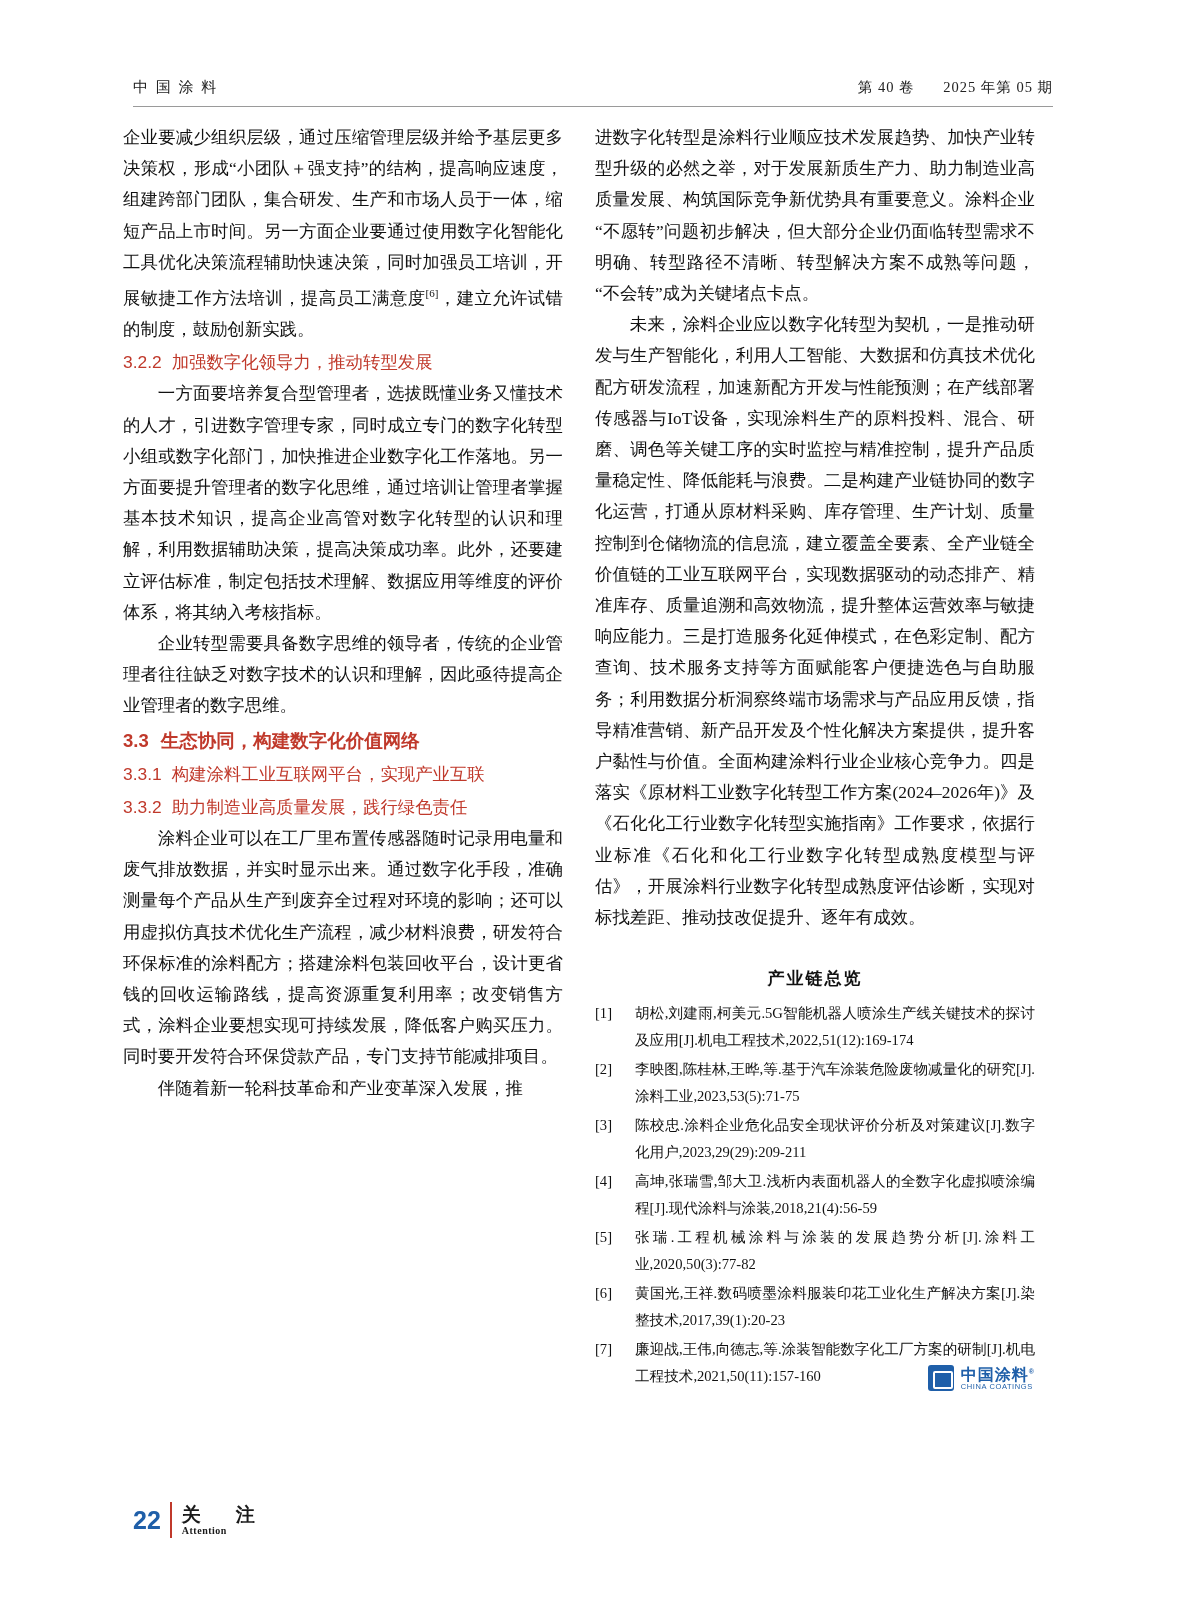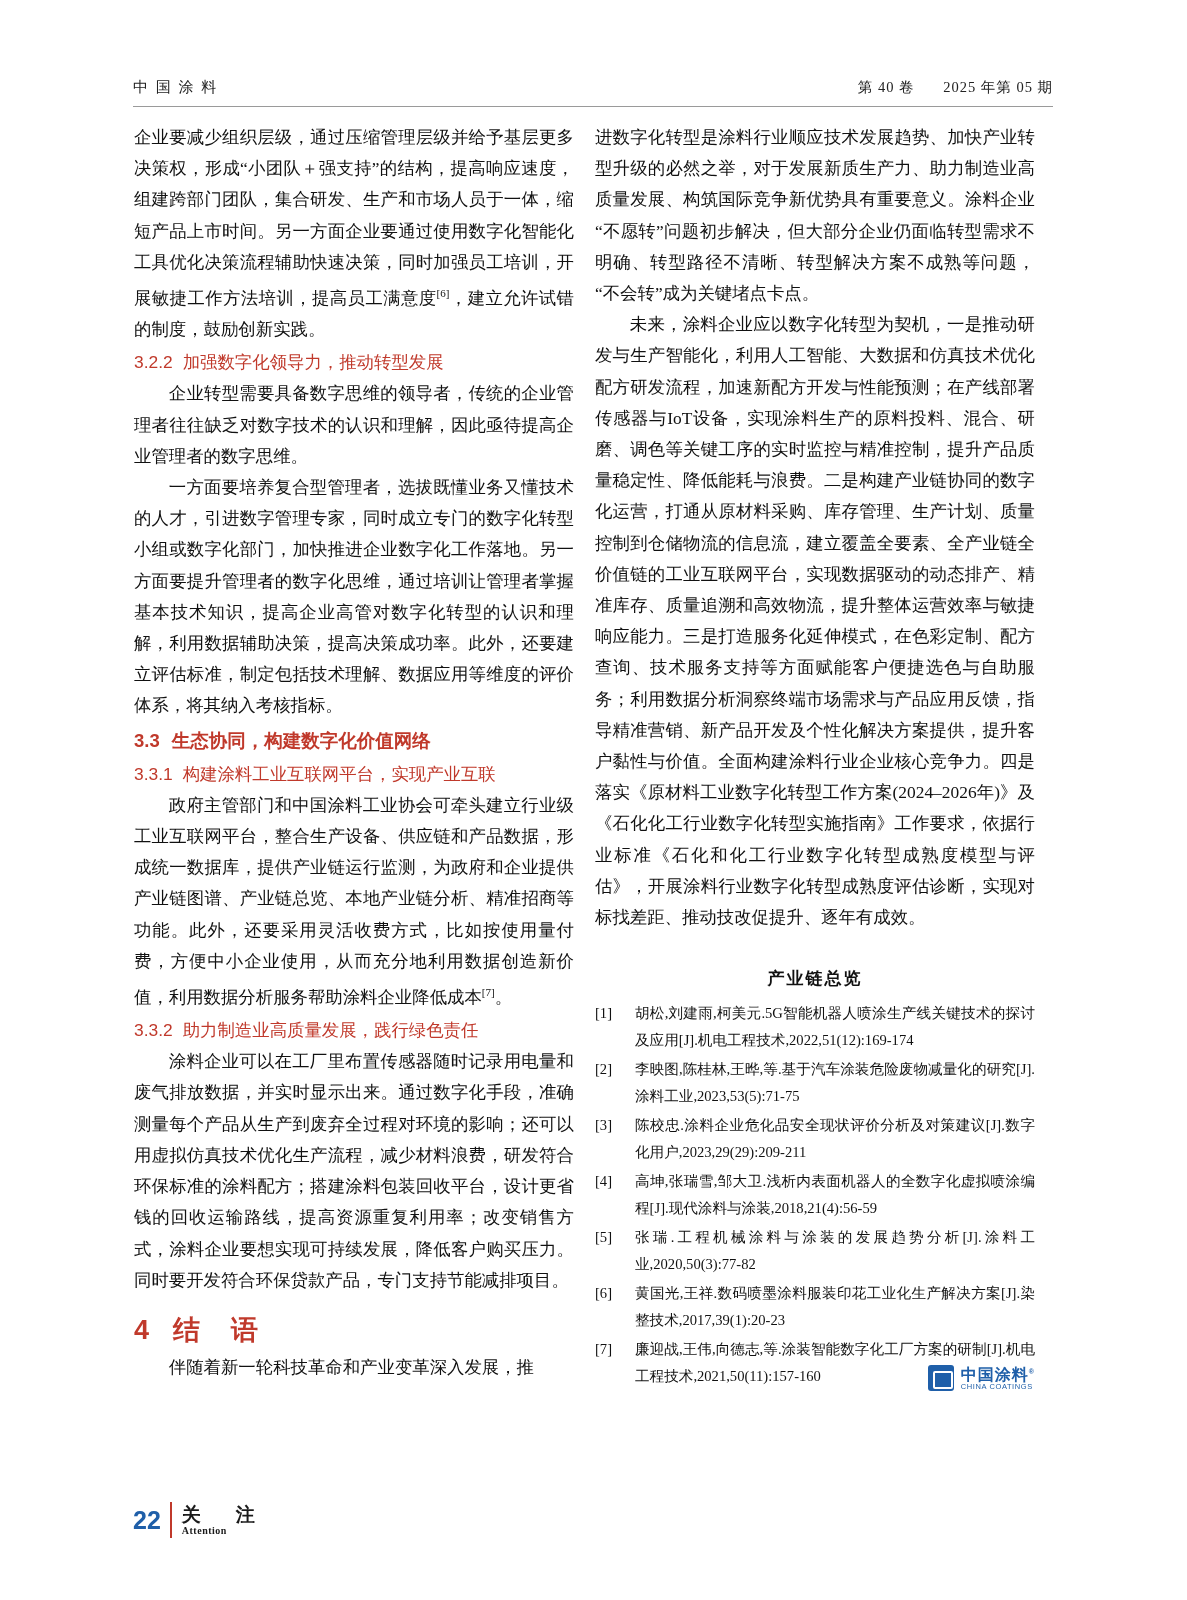--- a/index.html
+++ b/index.html
@@ -55,21 +55,21 @@
   
   .col {
     position: absolute;
     top: 122px;
     width: 440px;
     font-size: 17.4px;
     line-height: 31.2px;
     text-align: justify;
     text-justify: inter-ideograph;
   }
-  .col-left { left: 134px; }
+  .col-left { left: 123px; }
   .col-right { left: 595px; }
 
   p {
     margin: 0;
   }
   .ind { text-indent: 2em; }
 
   
   .h3 {
     color: #c0392b;
@@ -222,34 +222,32 @@
     </div>
   </div>
   <div class="header-rule"></div>
 
   <div class="col col-left">
 
     <p><span>企业要减少组织层级，通过压缩管理层级并给予基层更多决策权，形成“小团队＋强支持”的结构，提高响应速度，组建跨部门团队，集合研发、生产和市场人员于一体，缩短产品上市时间。另一方面企业要通过使用数字化智能化工具优化决策流程辅助快速决策，同时加强员工培训，开展敏捷工作方法培训，提高员工满意度</span><span class="sup">[6]</span><span>，建立允许试错的制度，鼓励创新实践。</span></p>
 
     <p class="h3"><span class="num">3.2.2</span><span>加强数字化领导力，推动转型发展</span></p>
 
+    <p class="ind">一方面要培养复合型管理者，选拔既懂业务又懂技术的人才，引进数字管理专家，同时成立专门的数字化转型小组或数字化部门，加快推进企业数字化工作落地。另一方面要提升管理者的数字化思维，通过培训让管理者掌握基本技术知识，提高企业高管对数字化转型的认识和理解，利用数据辅助决策，提高决策成功率。此外，还要建立评估标准，制定包括技术理解、数据应用等维度的评价体系，将其纳入考核指标。</p>
     <p class="ind">企业转型需要具备数字思维的领导者，传统的企业管理者往往缺乏对数字技术的认识和理解，因此亟待提高企业管理者的数字思维。</p>
-    <p class="ind">一方面要培养复合型管理者，选拔既懂业务又懂技术的人才，引进数字管理专家，同时成立专门的数字化转型小组或数字化部门，加快推进企业数字化工作落地。另一方面要提升管理者的数字化思维，通过培训让管理者掌握基本技术知识，提高企业高管对数字化转型的认识和理解，利用数据辅助决策，提高决策成功率。此外，还要建立评估标准，制定包括技术理解、数据应用等维度的评价体系，将其纳入考核指标。</p>
 
     <p class="h2"><span class="num">3.3</span><span>生态协同，构建数字化价值网络</span></p>
 
     <p class="h3"><span class="num">3.3.1</span><span>构建涂料工业互联网平台，实现产业互联</span></p>
 
-    <p class="ind"><span>政府主管部门和中国涂料工业协会可牵头建立行业级工业互联网平台，整合生产设备、供应链和产品数据，形成统一数据库，提供产业链运行监测，为政府和企业提供产业链图谱、产业链总览、本地产业链分析、精准招商等功能。此外，还要采用灵活收费方式，比如按使用量付费，方便中小企业使用，从而充分地利用数据创造新价值，利用数据分析服务帮助涂料企业降低成本</span><span class="sup">[7]</span><span>。</span></p>
 
     <p class="h3"><span class="num">3.3.2</span><span>助力制造业高质量发展，践行绿色责任</span></p>
 
     <p class="ind">涂料企业可以在工厂里布置传感器随时记录用电量和废气排放数据，并实时显示出来。通过数字化手段，准确测量每个产品从生产到废弃全过程对环境的影响；还可以用虚拟仿真技术优化生产流程，减少材料浪费，研发符合环保标准的涂料配方；搭建涂料包装回收平台，设计更省钱的回收运输路线，提高资源重复利用率；改变销售方式，涂料企业要想实现可持续发展，降低客户购买压力。同时要开发符合环保贷款产品，专门支持节能减排项目。</p>
 
-    <p class="sec4"><span class="num">4</span><span>结　语</span></p>
 
     <p class="ind">伴随着新一轮科技革命和产业变革深入发展，推</p>
   </div>
 
   <div class="col col-right">
     <p>进数字化转型是涂料行业顺应技术发展趋势、加快产业转型升级的必然之举，对于发展新质生产力、助力制造业高质量发展、构筑国际竞争新优势具有重要意义。涂料企业“不愿转”问题初步解决，但大部分企业仍面临转型需求不明确、转型路径不清晰、转型解决方案不成熟等问题，“不会转”成为关键堵点卡点。</p>
     <p class="ind">未来，涂料企业应以数字化转型为契机，一是推动研发与生产智能化，利用人工智能、大数据和仿真技术优化配方研发流程，加速新配方开发与性能预测；在产线部署传感器与IoT设备，实现涂料生产的原料投料、混合、研磨、调色等关键工序的实时监控与精准控制，提升产品质量稳定性、降低能耗与浪费。二是构建产业链协同的数字化运营，打通从原材料采购、库存管理、生产计划、质量控制到仓储物流的信息流，建立覆盖全要素、全产业链全价值链的工业互联网平台，实现数据驱动的动态排产、精准库存、质量追溯和高效物流，提升整体运营效率与敏捷响应能力。三是打造服务化延伸模式，在色彩定制、配方查询、技术服务支持等方面赋能客户便捷选色与自助服务；利用数据分析洞察终端市场需求与产品应用反馈，指导精准营销、新产品开发及个性化解决方案提供，提升客户黏性与价值。全面构建涂料行业企业核心竞争力。四是落实《原材料工业数字化转型工作方案(2024–2026年)》及《石化化工行业数字化转型实施指南》工作要求，依据行业标准《石化和化工行业数字化转型成熟度模型与评估》，开展涂料行业数字化转型成熟度评估诊断，实现对标找差距、推动技改促提升、逐年有成效。</p>
 
     <p class="ref-title">产业链总览</p>
 

